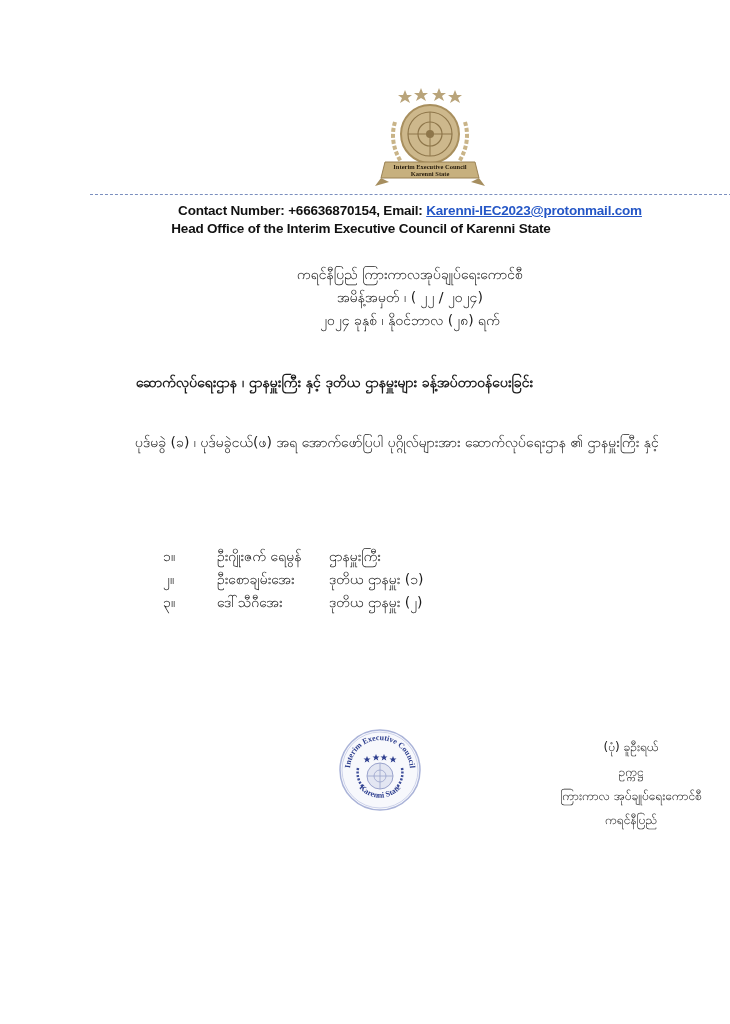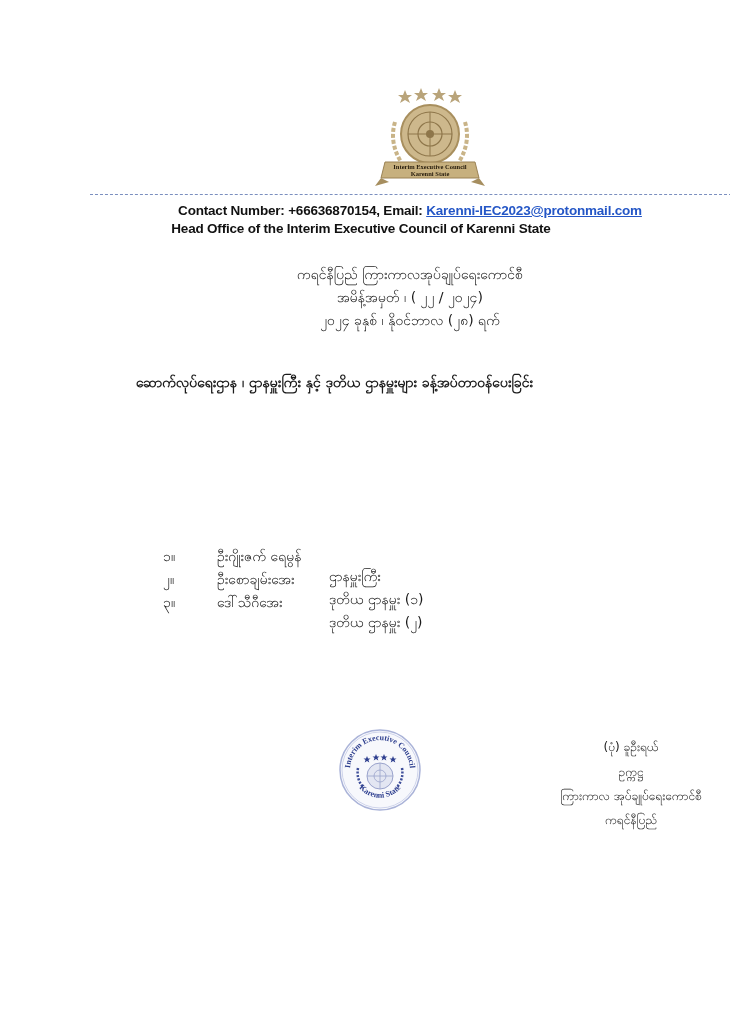--- a/index.html
+++ b/index.html
@@ -44,21 +44,21 @@
     }
     .para {
       left: 90px; width: 560px; top: 430px;
       font-size: 14px; line-height: 25px; text-align: justify;
     }
     .para .indent { display: inline-block; width: 42px; }
     .list { left: 118px; top: 545px; width: 300px; }
     .list-row { position: relative; height: 23px; font-size: 14px; line-height: 23px; }
     .list-row .num { position: absolute; left: 0; }
     .list-row .name { position: absolute; left: 54px; }
-    .list-row .role { position: absolute; left: 166px; margin-top: 20px; }
+    .list-row .role { position: absolute; left: 166px; }
     .seal { left: 293px; top: 728px; width: 84px; height: 84px; }
     .sign { left: 496px; width: 180px; text-align: center; font-size: 12px; line-height: 24px; }
     .sign1 { top: 735px; }
     .sign2 { top: 760px; }
     .sign3 { top: 784px; }
     .sign4 { top: 808px; }
   </style>
 </head>
 <body>
 
@@ -97,20 +97,21 @@
 </div>
 <div class="abs office">Head Office of the Interim Executive Council of Karenni State</div>
 
 <div class="abs mm center-block org">ကရင်နီပြည် ကြားကာလအုပ်ချုပ်ရေးကောင်စီ</div>
 <div class="abs mm center-block ref">အမိန့်အမှတ် ၊ ( ၂၂ / ၂၀၂၄)</div>
 <div class="abs mm center-block date">၂၀၂၄ ခုနှစ် ၊ နိုဝင်ဘာလ (၂၈) ရက်</div>
 
 <div class="abs mm subject">ဆောက်လုပ်ရေးဌာန ၊ ဌာနမှူးကြီး နှင့် ဒုတိယ ဌာနမှူးများ ခန့်အပ်တာဝန်ပေးခြင်း</div>
 
 <div class="abs mm para">
+  <div>ပုဒ်မခွဲ (ခ) ၊ ပုဒ်မခွဲငယ်(ဖ) အရ အောက်ဖော်ပြပါ ပုဂ္ဂိုလ်များအား ဆောက်လုပ်ရေးဌာန ၏ ဌာနမှူးကြီး နှင့်</div>
 </div>
 
 <div class="abs mm list">
   <div class="list-row">
     <span class="num">၁။</span>
     <span class="name">ဦးဂျိုးဇက် ရေမွန်</span>
     <span class="role">ဌာနမှူးကြီး</span>
   </div>
   <div class="list-row">
     <span class="num">၂။</span>

